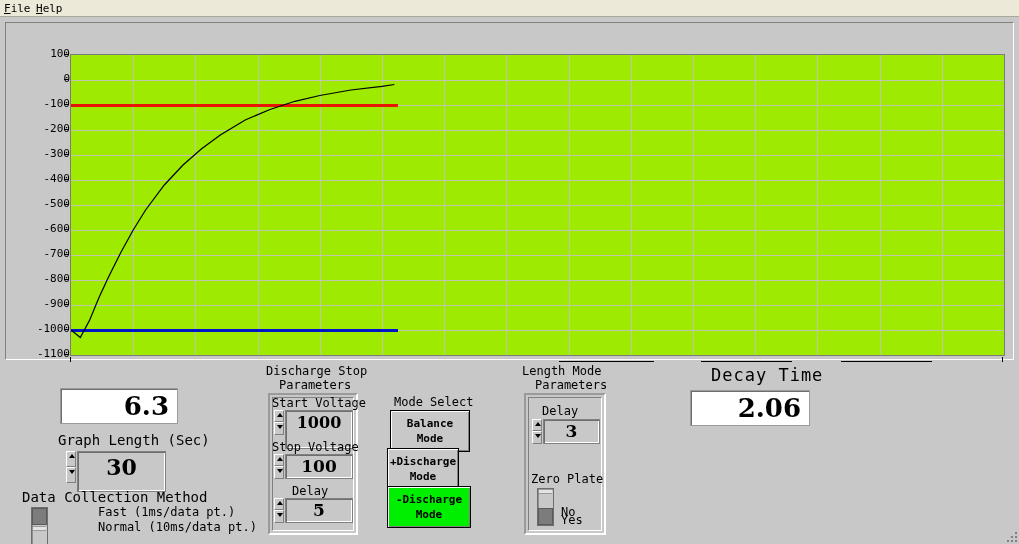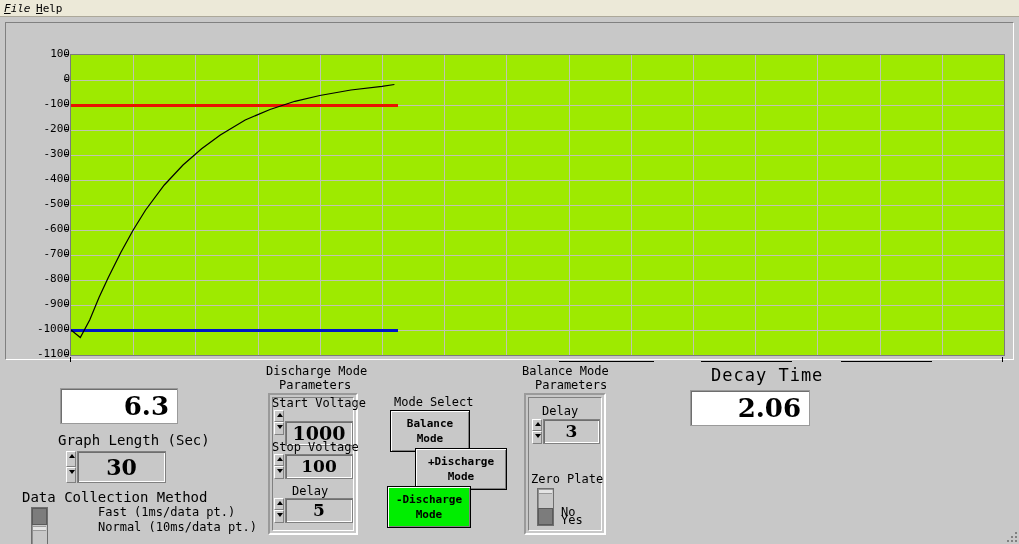--- a/index.html
+++ b/index.html
@@ -27,21 +27,21 @@
   }
   .menu-item {
     position: absolute;
     top: 2px;
     font-size: 11px;
     color: #000;
     font-family: "DejaVu Sans Mono", monospace;
     line-height: 13px;
   }
   .menu-item .uk { text-decoration: underline; }
-  #menu-file { left: 4px; font-style: italic; }
+  #menu-file { left: 4px; }
   #menu-help { left: 36px; }
 
   
   #graph-frame {
     position: absolute;
     left: 5px; top: 22px;
     width: 1009px; height: 338px;
     background: #c8c8c8;
     border-top: 1px solid #808080;
     border-left: 1px solid #808080;
@@ -365,50 +365,50 @@
 
   <div class="spin" style="left:66px;top:89px;width:100px;height:32px;">
     <div class="spin-arrows" style="height:32px;">
       <div class="ar" style="height:16px;">
           <span class="tri tri-up"></span>
         </div>
       <div class="ar" style="height:16px;">
           <span class="tri tri-dn"></span>
         </div>
     </div>
-    <div class="spin-box" style="left:11px;top:0;width:89px;height:32px;font-size:22px;line-height:30px;">30</div>
+    <div class="spin-box" style="left:11px;top:0;width:89px;height:41px;font-size:22px;line-height:30px;">30</div>
   </div>
 
   <div class="plain-label" style="left:22px;top:127px;font-size:14px;text-align:center;">Data Collection Method</div>
 
   <div class="vswitch" style="left:31px;top:145px;">
     <div class="slab" style="top:0;"></div>
     <div class="gap" style="top:18px;"></div>
   </div>
   <div class="plain-label" style="left:98px;top:143px;font-size:12px;">Fast (1ms/data pt.)</div>
   <div class="plain-label" style="left:98px;top:158px;font-size:12px;">Normal (10ms/data pt.)</div>
 
-  <div class="plain-label" style="left:266px;top:2px;font-size:12px;">Discharge Mode</div>
+  <div class="plain-label" style="left:266px;top:2px;font-size:12px;">Discharge Stop</div>
   <div class="plain-label" style="left:279px;top:16px;font-size:12px;">Parameters</div>
 
   <div class="groupbox" style="left:268px;top:31px;width:90px;height:142px;">
     <div class="groupbox-in"></div>
   </div>
 
   <div class="plain-label" style="left:272px;top:34px;font-size:12px;">Start Voltage</div>
   <div class="spin" style="left:274px;top:48px;">
     <div class="spin-arrows" style="height:25px;">
       <div class="ar" style="height:12px;">
           <span class="tri tri-up"></span>
         </div>
       <div class="ar" style="height:13px;">
           <span class="tri tri-dn"></span>
         </div>
     </div>
-    <div class="spin-box" style="left:11px;top:11px;width:68px;height:25px;font-size:19px;line-height:23px;">1000</div>
+    <div class="spin-box" style="left:11px;top:0;width:68px;height:39px;font-size:16px;line-height:23px;">1000</div>
   </div>
 
   <div class="plain-label" style="left:272px;top:78px;font-size:12px;">Stop Voltage</div>
   <div class="spin" style="left:274px;top:92px;">
     <div class="spin-arrows" style="height:25px;">
       <div class="ar" style="height:12px;">
           <span class="tri tri-up"></span>
         </div>
       <div class="ar" style="height:13px;">
           <span class="tri tri-dn"></span>
@@ -429,30 +429,30 @@
     </div>
     <div class="spin-box" style="left:11px;top:0;width:68px;height:25px;font-size:17px;line-height:23px;">5</div>
   </div>
 
   <div class="plain-label" style="left:394px;top:33px;font-size:12px;">Mode Select</div>
 
   <div class="mbtn" style="left:390px;top:48px;">
     <div>Balance</div>
     <div>Mode</div>
   </div>
-  <div class="mbtn" style="left:387px;top:86px;width:92px;margin-left:28px;">
+  <div class="mbtn" style="left:387px;top:86px;width:72px;">
     <div>+Discharge</div>
     <div>Mode</div>
   </div>
   <div class="mbtn active" style="left:387px;top:124px;width:84px;">
     <div>-Discharge</div>
     <div>Mode</div>
   </div>
 
-  <div class="plain-label" style="left:522px;top:2px;font-size:12px;">Balance Mode</div>
+  <div class="plain-label" style="left:522px;top:2px;font-size:12px;">Length Mode</div>
   <div class="plain-label" style="left:535px;top:16px;font-size:12px;">Parameters</div>
 
   <div class="groupbox" style="left:524px;top:31px;width:82px;height:142px;">
     <div class="groupbox-in"></div>
   </div>
 
   <div class="plain-label" style="left:542px;top:42px;font-size:12px;">Delay</div>
   <div class="spin" style="left:532px;top:57px;">
     <div class="spin-arrows" style="height:25px;">
       <div class="ar" style="height:12px;">

